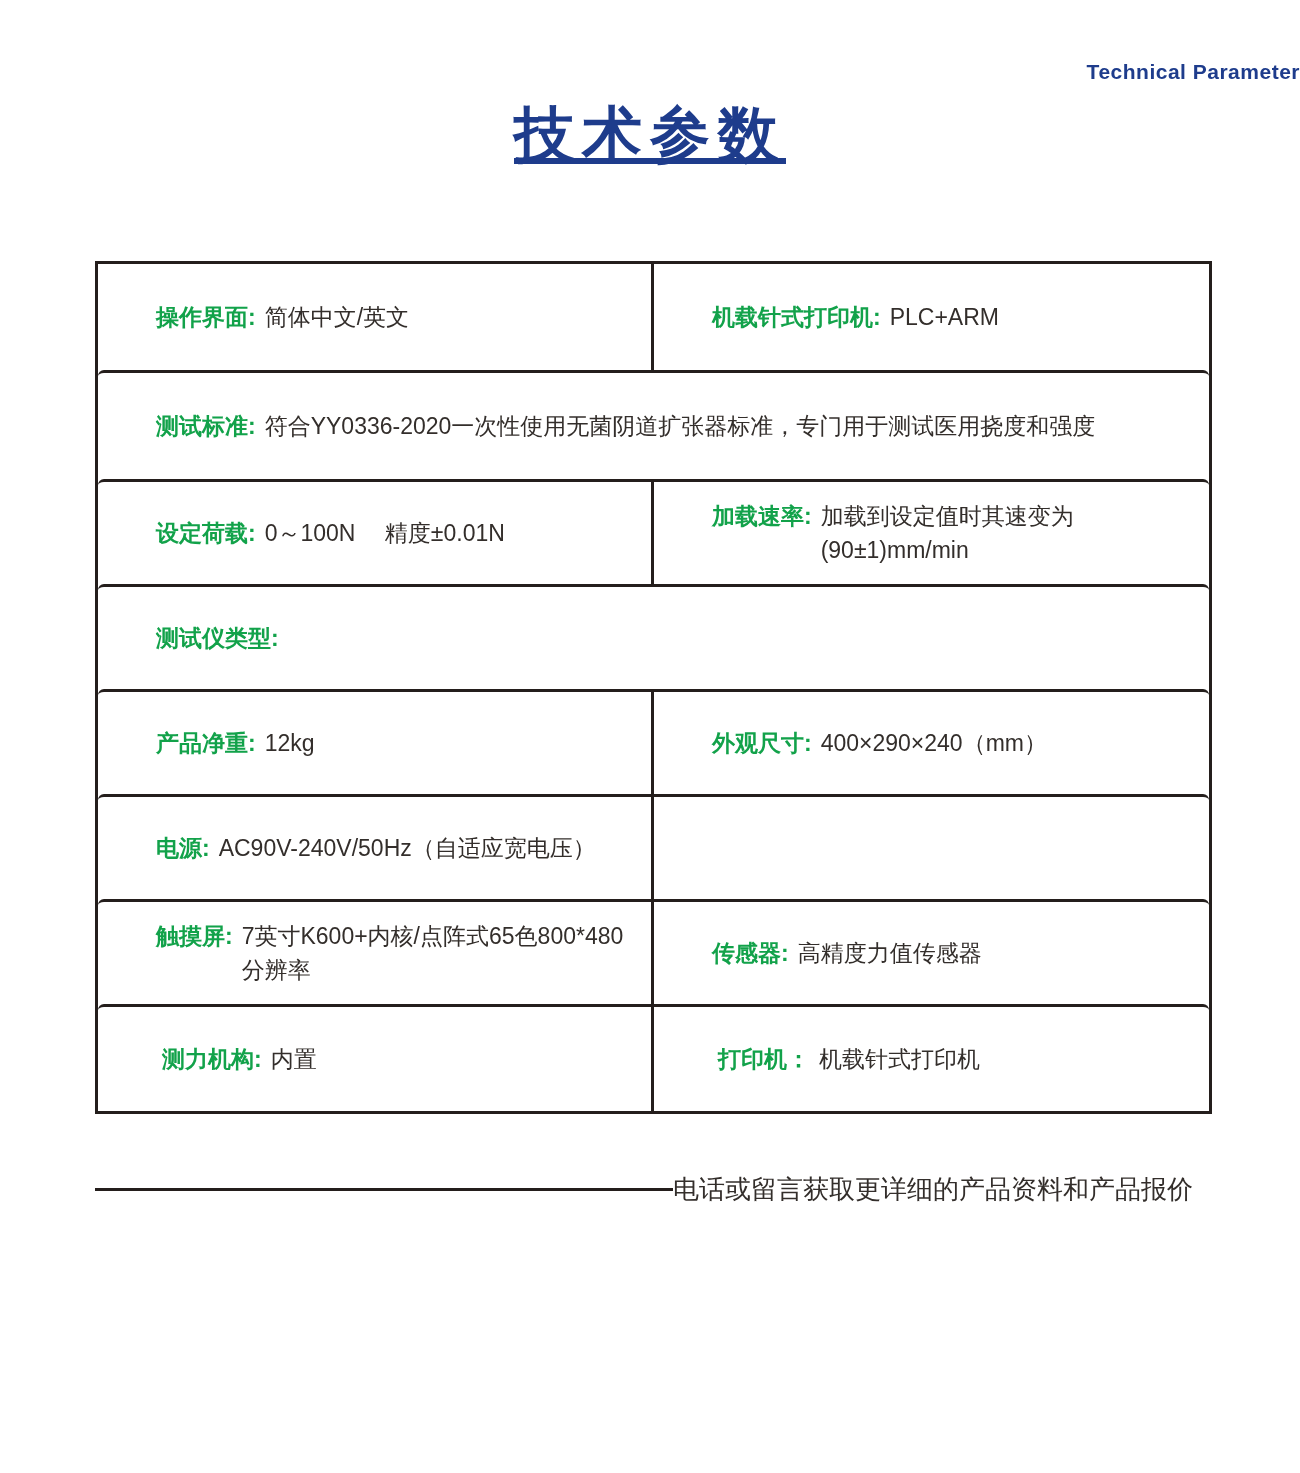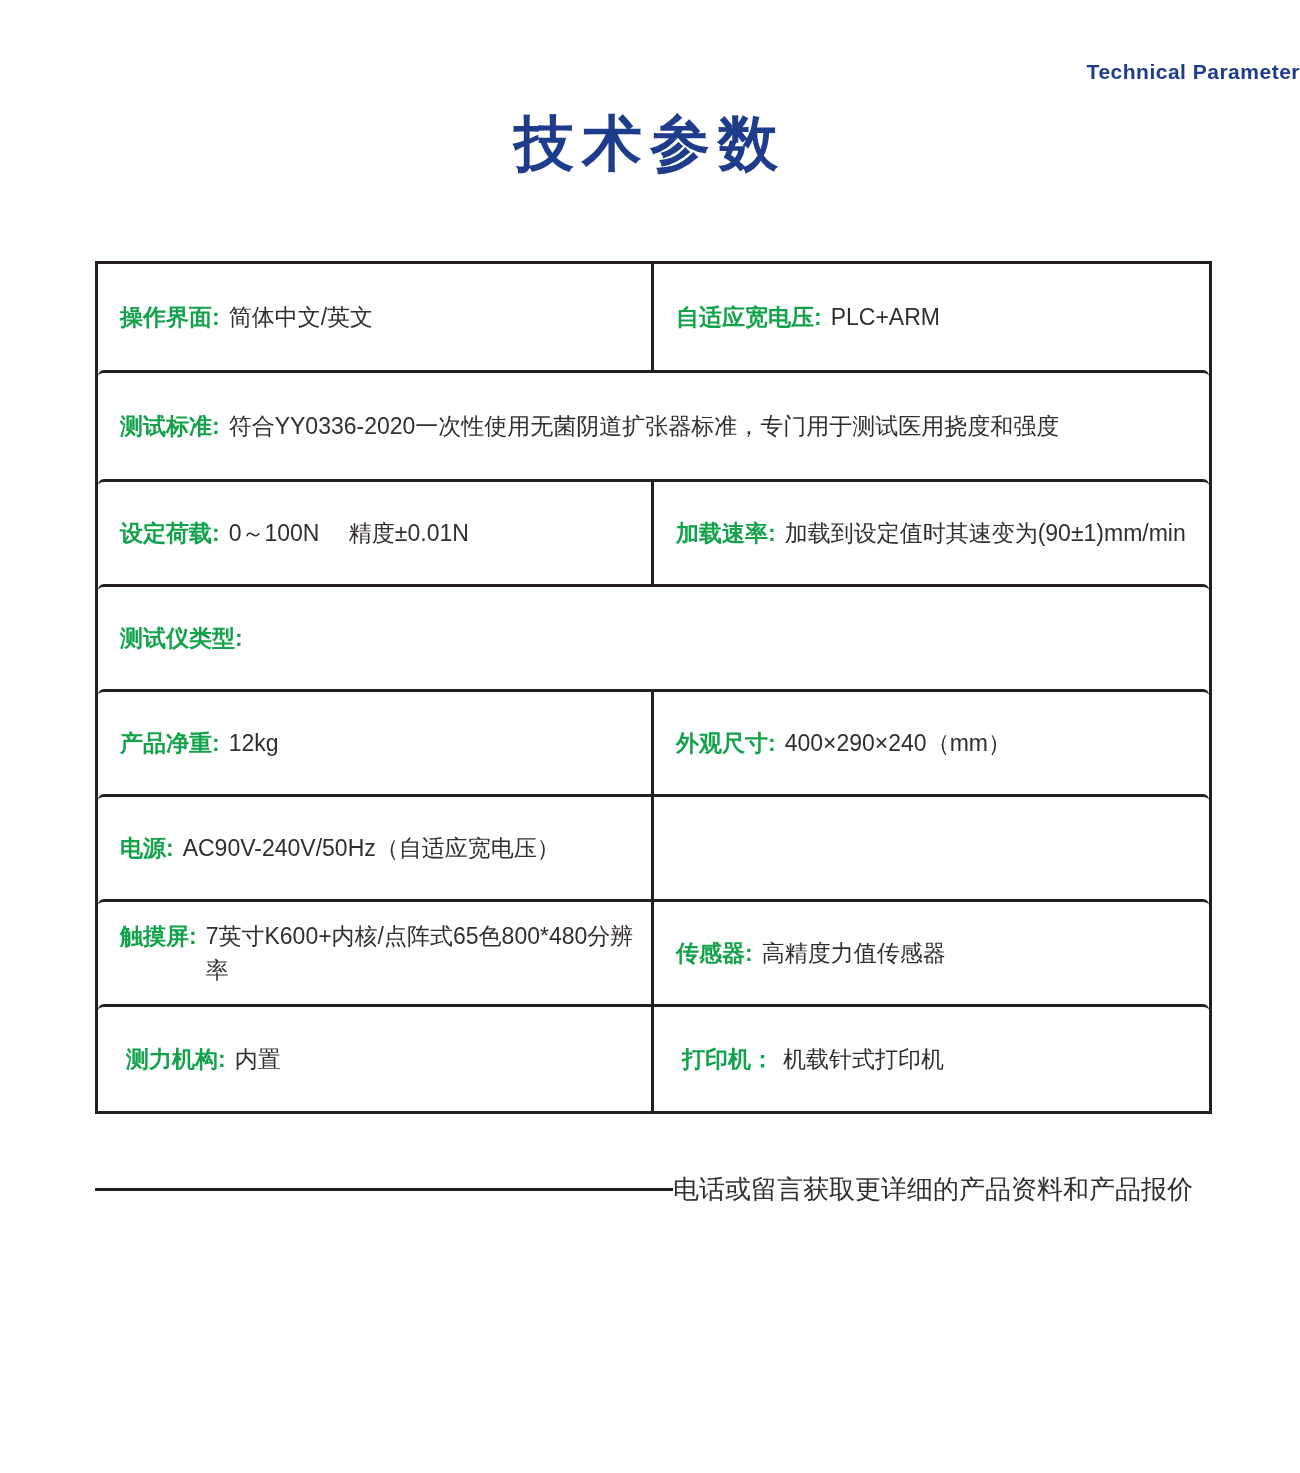--- a/index.html
+++ b/index.html
@@ -17,26 +17,27 @@
     position: absolute;
     top: 60px; left: 0; width: 100%;
     text-align: right;
     color: #1e3c8c;
     font-size: 21px;
     font-weight: bold;
     letter-spacing: 0.5px;
   }
   .title {
     position: absolute;
-    top: 104px; left: 0; width: 100%;
+    top: 95px; left: 0; width: 100%;
     text-align: center;
     color: #1e3c8c;
     font-size: 60px;
     font-weight: 900;
     letter-spacing: 8px;
+    text-decoration: underline;
   }
 
   .spec-table {
     position: absolute;
     left: 95px; top: 261px;
     width: 1117px;
     border: 3px solid #241e1c;
     box-sizing: border-box;
     background: #fff;
   }
@@ -54,21 +55,21 @@
     justify-content: center;
   }
   .cell.c-left {
     width: 556px;
     flex-shrink: 0;
     border-right: 3px solid #241e1c;
   }
   .cell.c-right { flex: 1; }
   .cell.c-full { width: 100%; }
 
-  .pair { display: flex; align-items: baseline; }
+  .pair { display: flex; align-items: baseline; margin-left: 36px; }
   .label {
     color: #12a24a;
     font-weight: bold;
     font-size: 23px;
     white-space: nowrap;
     flex-shrink: 0;
   }
   .value {
     color: #332e2b;
     font-size: 23px;
@@ -110,21 +111,21 @@
 
     <div class="row h-tall">
       <div class="cell c-left">
         <div class="pair">
           <span class="label">操作界面:</span>
           <div class="value"><div>简体中文/英文</div></div>
         </div>
       </div>
       <div class="cell c-right">
         <div class="pair">
-          <span class="label">自适应宽电压:</span>
+          <span class="label">机载针式打印机:</span>
           <div class="value"><div>PLC+ARM</div></div>
         </div>
       </div>
     </div>
 
     <div class="row h-tall">
       <div class="cell c-full">
         <div class="pair">
           <span class="label">测试标准:</span>
           <div class="value"><div>符合YY0336-2020一次性使用无菌阴道扩张器标准，专门用于测试医用挠度和强度</div></div>

